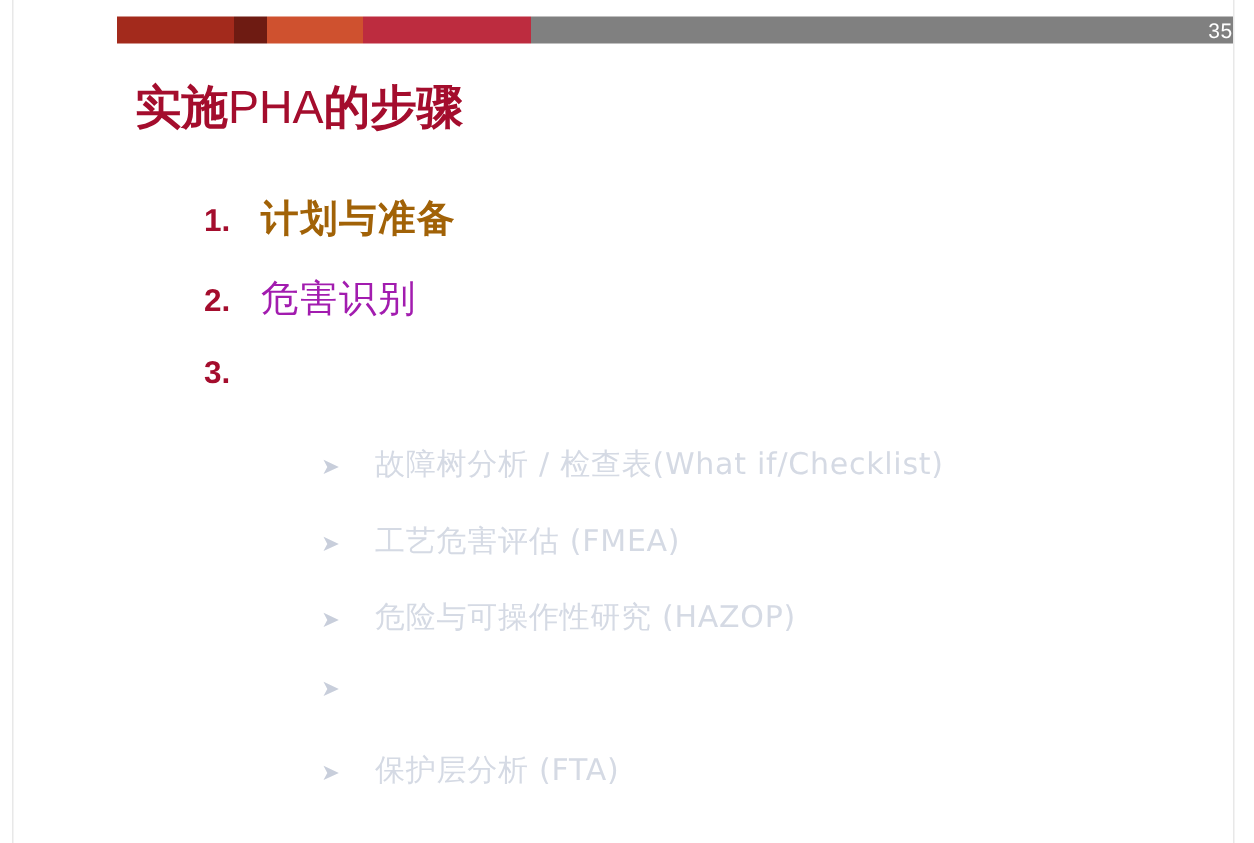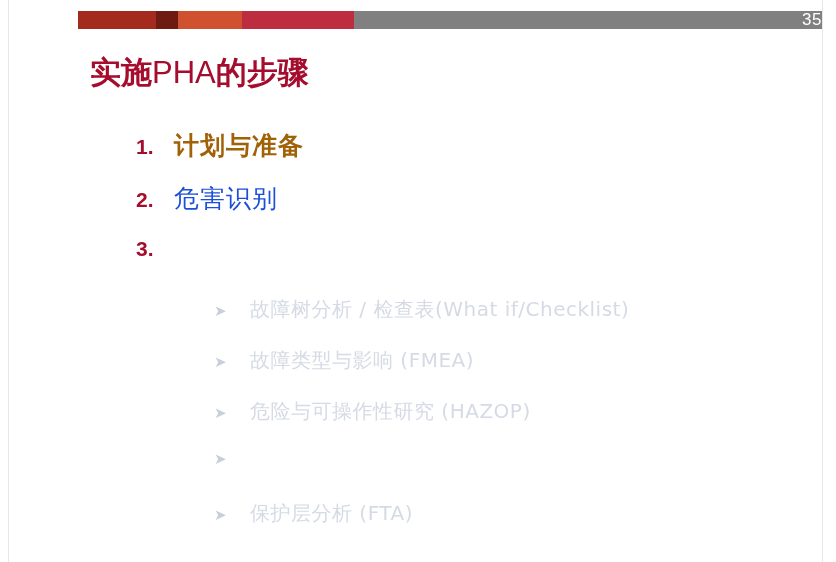--- a/index.html
+++ b/index.html
@@ -48,21 +48,21 @@
     flex-direction: row;
   }
   #header-band .seg { height: 100%; }
 
   #page-number {
     position: absolute;
     right: 14px;
     top: 11px;
     height: 18px;
     line-height: 18px;
-    font-size: 17px;
+    font-size: 14px;
     color: #ffffff;
     letter-spacing: 0.5px;
     z-index: 3;
     font-family: "Liberation Sans", sans-serif;
   }
 
   
   #slide-title {
     position: absolute;
     left: 90px;
@@ -103,21 +103,21 @@
     font-size: 25px;
     line-height: 30px;
     letter-spacing: 1px;
     font-family: "DejaVu Sans", "Liberation Sans", sans-serif;
   }
   .num-item.active .label {
     color: #a16207;
     font-weight: bold;
   }
   .num-item.dim .label {
-    color: #1d4ed8;
+    color: #a21caf;
     font-weight: normal;
   }
 
   
   #sub-list {
     position: absolute;
     left: 214px;
     top: 296px;
     width: 600px;
   }
@@ -179,21 +179,21 @@
       </div>
     </div>
 
   <div id="sub-list">
       <div class="sub-item">
         <span class="bullet">➤</span>
         <span class="label">故障树分析 / 检查表(What if/Checklist)</span>
       </div>
       <div class="sub-item">
         <span class="bullet">➤</span>
-        <span class="label">故障类型与影响 (FMEA)</span>
+        <span class="label">工艺危害评估 (FMEA)</span>
       </div>
       <div class="sub-item">
         <span class="bullet">➤</span>
         <span class="label">危险与可操作性研究 (HAZOP)</span>
       </div>
       <div class="sub-item">
         <span class="bullet">➤</span>
       </div>
       <div class="sub-item">
         <span class="bullet">➤</span>

